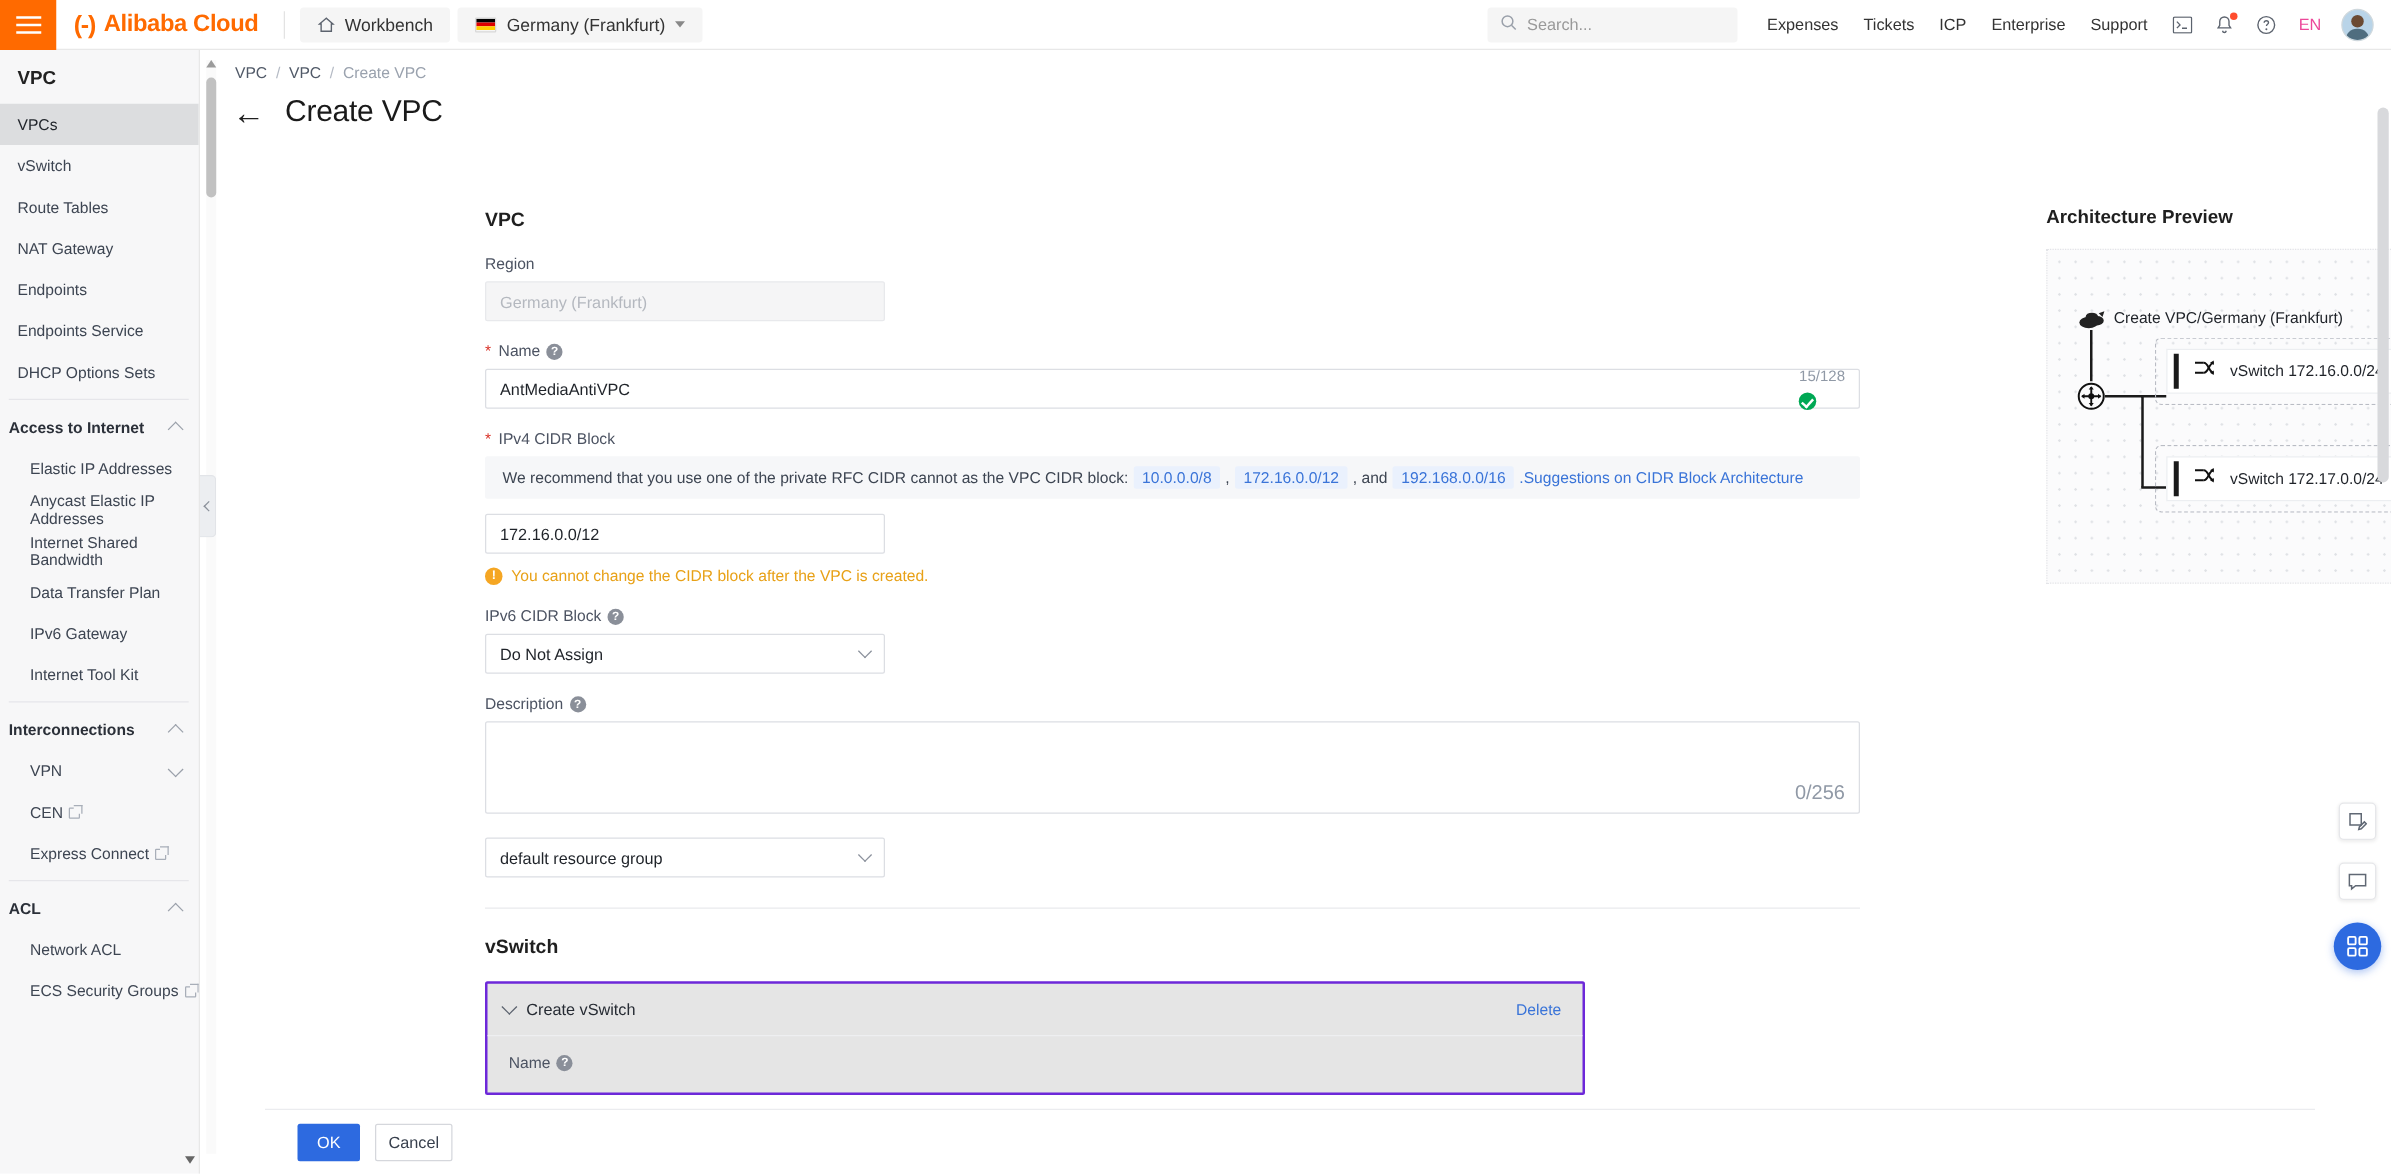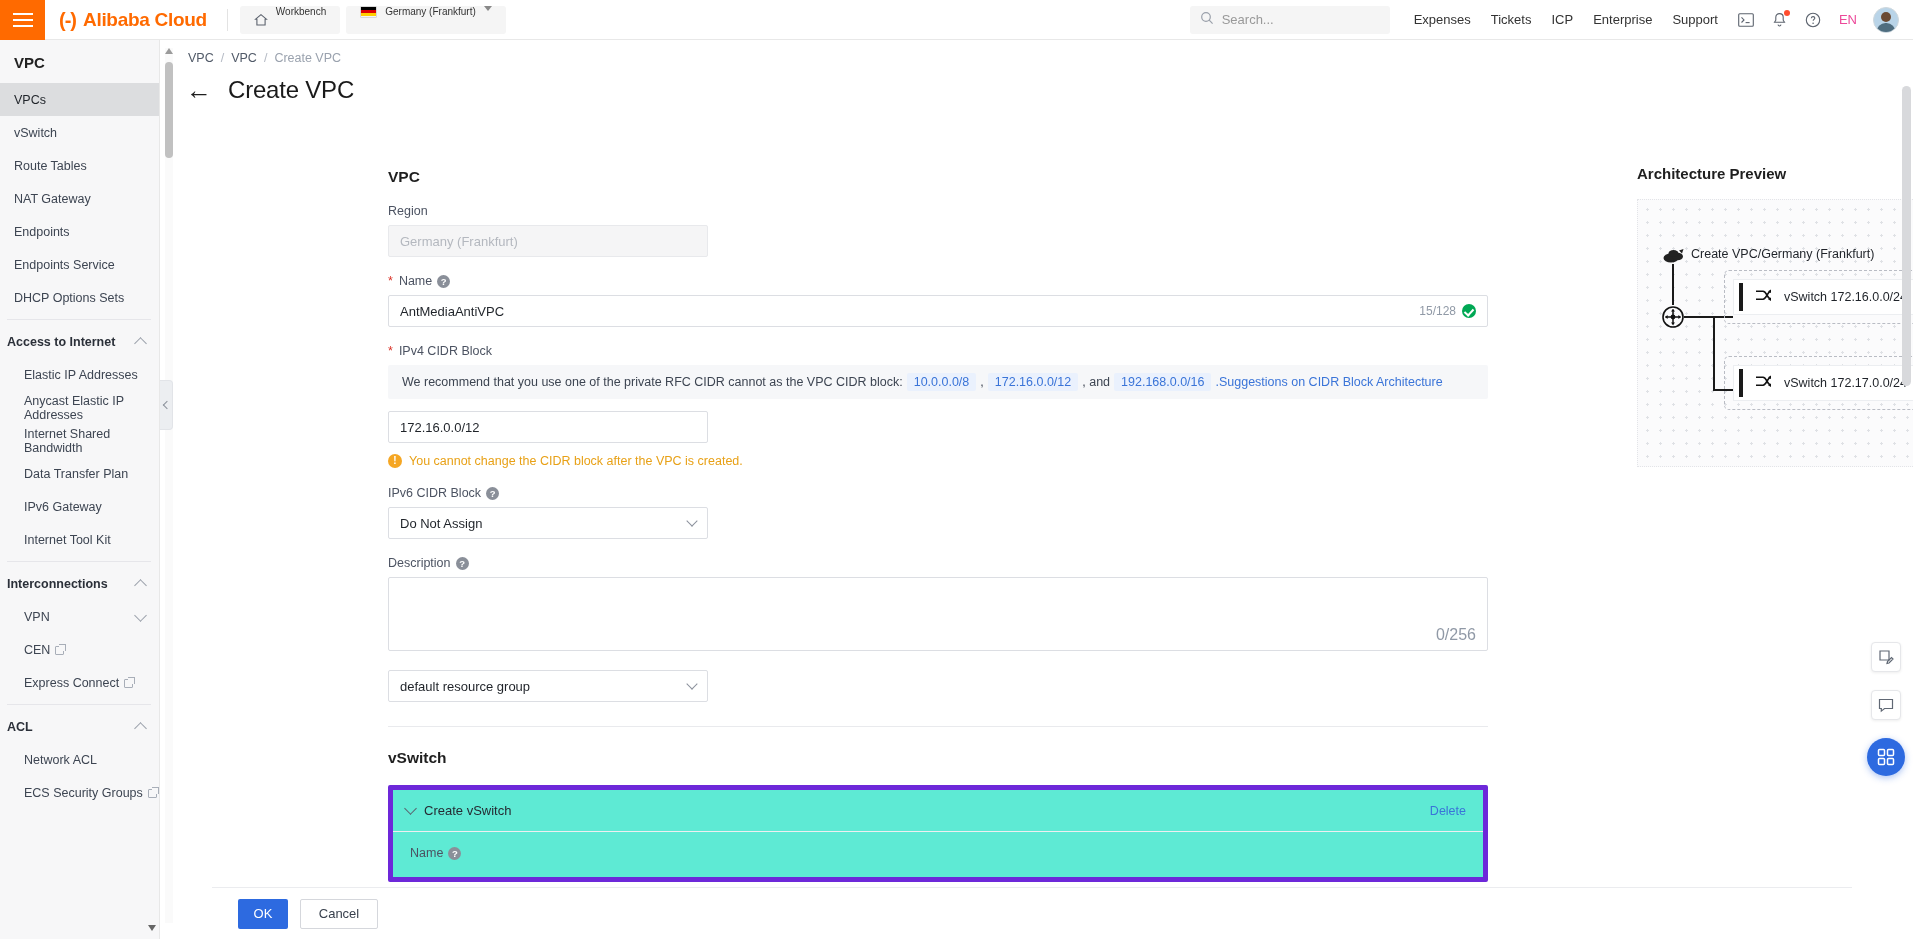--- a/index.html
+++ b/index.html
@@ -30,23 +30,23 @@
   .brand-mark {
     font-size: 20px; color: #ff6a00; font-weight: bold;
     letter-spacing: -1px; line-height: 1;
   }
   .brand-text {
     font-size: 19px; color: #ff6a00; font-weight: bold;
     letter-spacing: -0.3px; line-height: 1;
   }
   .vsep { width: 1px; height: 22px; background: #e3e3e3; margin: 0 6px; }
   .pill {
-    height: 28px; display: flex; gap: 8px;
+    height: 28px; display: flex; align-items: center; gap: 8px;
     padding: 0 14px; background: #f5f5f5; border-radius: 3px;
-    font-size: 10px; color: #333; cursor: pointer; margin-left: 6px;
+    font-size: 14px; color: #333; cursor: pointer; margin-left: 6px;
     white-space: nowrap;
   }
   .pill .ico { display: inline-flex; align-items: center; }
   .flag {
     width: 17px; height: 12px; display: inline-block; position: relative;
     border: 1px solid #d8d8d8; overflow: hidden; border-radius: 1px;
   }
   .flag i { position: absolute; left: 0; width: 100%; height: 33.34%; display: block; }
   .flag i.b { top: 0; background: #000; }
   .flag i.r { top: 33.33%; background: #dd0000; }
@@ -181,21 +181,21 @@
     font-size: 9.5px; line-height: 13px; text-align: center; cursor: pointer;
     font-weight: bold; display: inline-block;
   }
   .inp {
     width: 320px; height: 32px; border: 1px solid #dcdee3; border-radius: 2px;
     background: #fff; font-size: 13px; color: #1f2329; padding: 0 11px;
     display: flex; align-items: center; font-family: "Liberation Sans", sans-serif;
   }
   .inp.disabled { background: #f5f5f6; border-color: #e8e9ec; color: #b4b8bf; }
   .inp.wide { width: 1100px; justify-content: space-between; }
-  .inp .counter { font-size: 12px; color: #9099a6; display: flex; gap: 6px; }
+  .inp .counter { font-size: 12px; color: #9099a6; display: flex; gap: 6px; flex-direction: column; }
   .ok-ico {
     width: 14px; height: 14px; border-radius: 50%; background: #00a854;
     position: relative; display: inline-block;
   }
   .ok-ico::after {
     content: ""; position: absolute; left: 4px; top: 3px; width: 4px; height: 7px;
     border-right: 2px solid #fff; border-bottom: 2px solid #fff; transform: rotate(42deg);
   }
   .sel {
     width: 320px; height: 32px; border: 1px solid #dcdee3; border-radius: 2px;
@@ -225,21 +225,21 @@
     font-size: 10px; font-weight: bold; text-align: center; line-height: 14px;
   }
   .ta {
     width: 1100px; height: 74px; border: 1px solid #dcdee3; border-radius: 2px;
     background: #fff; position: relative;
   }
   .ta .cnt { position: absolute; right: 11px; bottom: 6px; font-size: 16px; color: #9099a6; }
   .divider { width: 1100px; height: 1px; background: #e9eaed; margin: 24px 0 22px 0; }
 
   .card {
-    width: 1100px; border: 5px solid #6d28d9; border-radius: 2px; background: #5eead4;
+    width: 880px; border: 2px solid #6d28d9; border-radius: 2px; background: #e5e5e5;
   }
   .card-head {
     height: 42px; display: flex; align-items: center; justify-content: space-between;
     padding: 0 17px 0 13px; border-bottom: 1px solid #eeeff1;
   }
   .card-head .lt { display: flex; align-items: center; gap: 9px; font-size: 13px; color: #262b33; }
   .card-head .chv2 {
     width: 9px; height: 9px; border-left: 1.5px solid #5a616d; border-top: 1.5px solid #5a616d;
     transform: rotate(225deg); margin-top: -4px;
   }
@@ -290,21 +290,21 @@
     position: absolute; left: 212px; bottom: 0; width: 1640px; height: 52px;
     background: #fff; border-top: 1px solid #ebecef; display: flex; align-items: center;
     gap: 12px; padding-left: 26px; z-index: 35;
   }
   .btn-primary {
     width: 50px; height: 30px; background: #2d6ae0; color: #fff; font-size: 13px;
     border: none; border-radius: 2px; cursor: pointer;
     font-family: "Liberation Sans", sans-serif;
   }
   .btn-default {
-    width: 78px; height: 30px; background: #fff; color: #38404d; font-size: 13px;
+    width: 62px; height: 30px; background: #fff; color: #38404d; font-size: 13px;
     border: 1px solid #d5d7dc; border-radius: 2px; cursor: pointer;
     font-family: "Liberation Sans", sans-serif;
   }
   .page-scroll-right {
     position: absolute; right: 2px; top: 46px; width: 9px; height: 840px; z-index: 14;
   }
   .page-scroll-right .thmb {
     position: absolute; top: 0; left: 0; width: 9px; height: 300px;
     background: #d8d9dc; border-radius: 5px;
   }

